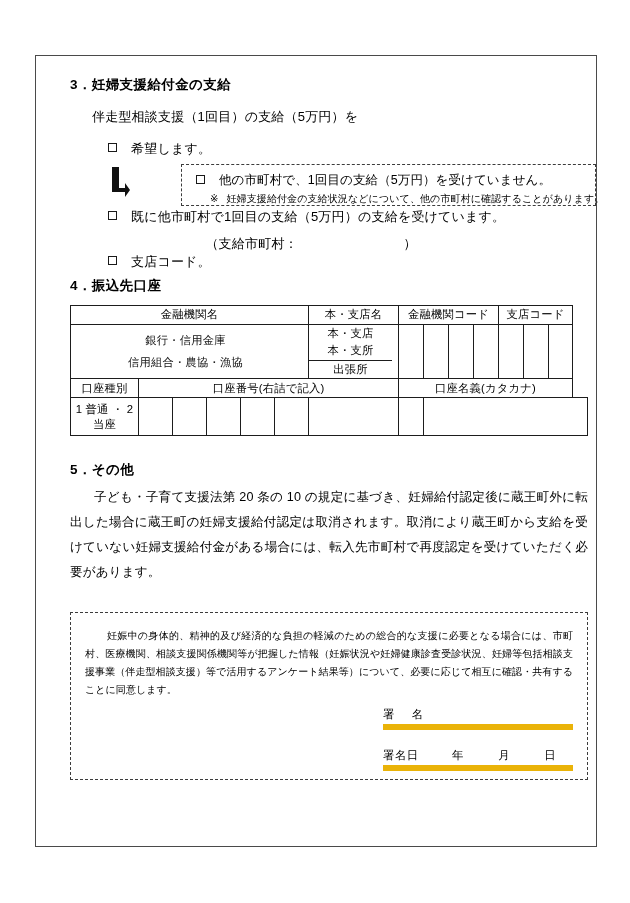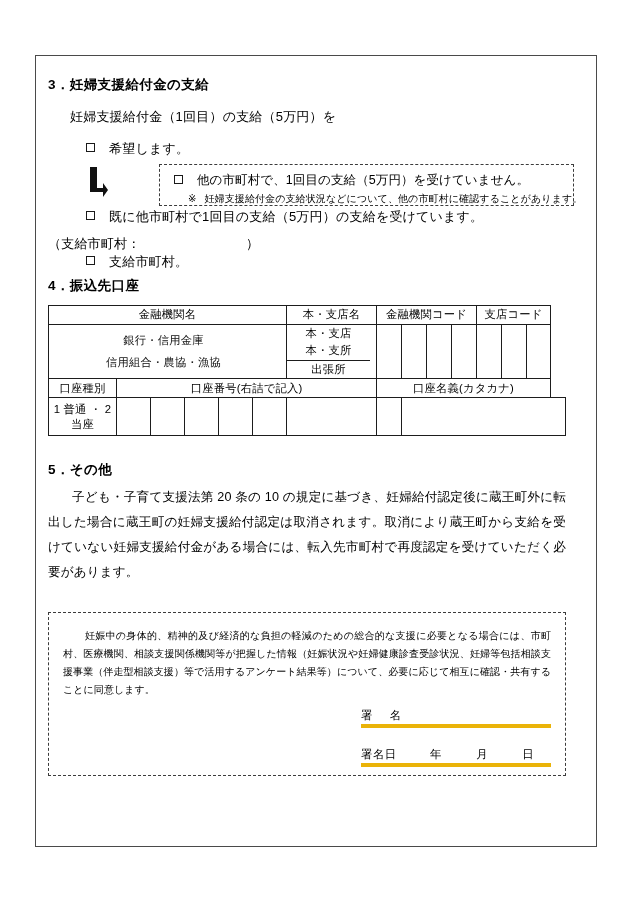--- a/index.html
+++ b/index.html
@@ -22,21 +22,21 @@
     top: 55px;
     width: 562px;
     height: 792px;
     border: 1.2px solid #4a4a4a;
     box-sizing: border-box;
     background: #ffffff;
   }
 
   #inner {
     position: absolute;
-    left: 12px;
+    left: 34px;
     top: 20px;
     width: 518px;
   }
 
   
   .sec-heading {
     font-size: 13.5px;
     font-weight: bold;
     letter-spacing: 0.4px;
     margin: 0;
@@ -105,21 +105,21 @@
     font-size: 10px;
     margin: 3px 0 0 28px;
     letter-spacing: 0.1px;
     white-space: nowrap;
   }
   .note-mark { margin-right: 8px; }
 
   .paren-line {
     font-size: 13px;
     margin: 9px 0 0 0;
-    text-align: left;
+    text-align: center;
     padding-right: 36px;
     letter-spacing: 0.2px;
   }
 
   
   h2.sec4 { margin-top: 6px; }
 
   table.bank {
     border-collapse: collapse;
     width: 518px;
@@ -188,22 +188,22 @@
     margin-top: 6px;
     display: flex;
     justify-content: flex-end;
   }
   .sign-table {
     width: 190px;
     font-size: 11.4px;
   }
   .sign-row {
     display: flex;
-    align-items: flex-end;
-    border-bottom: 4px solid #eab308;
+    align-items: center;
+    border-bottom: 6px solid #eab308;
     height: 18px;
     padding-bottom: 1px;
   }
   .sign-row .lbl { letter-spacing: 3px; }
   .sign-row.date { margin-top: 16px; }
   .sign-row.date .lbl { letter-spacing: 0.5px; }
   .date-fields {
     flex: 1;
     display: flex;
     justify-content: space-around;
@@ -214,21 +214,21 @@
 <body>
 
 <div id="page">
   <div id="inner">
 
     <div>
       <h2 class="sec-heading">
         <span>3．</span><span>妊婦支援給付金の支給</span>
       </h2>
 
-      <p class="lead">妊婦支援給付金（1回目）の支給（5万円）を</p>
+      <p class="lead">伴走型相談支援（1回目）の支給（5万円）を</p>
 
       <div class="cb-row main">
         <span class="cbox"></span>
         <span class="cb-label">希望します。</span>
       </div>
 
       <div class="arrow-block">
         <svg class="arrow-glyph" viewBox="0 0 22 34">
           <path d="M4 1 L11 1 L11 22 L17 22 L17 17 L22 24 L17 31 L17 26 L4 26 Z" fill="#111111"></path>
         </svg>
@@ -245,21 +245,21 @@
 
       <div class="cb-row">
         <span class="cbox"></span>
         <span class="cb-label">既に他市町村で1回目の支給（5万円）の支給を受けています。</span>
       </div>
 
       <p class="paren-line">（支給市町村：　　　　　　　　）</p>
 
       <div class="cb-row">
         <span class="cbox"></span>
-        <span class="cb-label">支給市町村。</span>
+        <span class="cb-label">支店コード。</span>
       </div>
     </div>
 
     <div>
       <h2 class="sec-heading sec4">
         <span>4．</span><span>振込先口座</span>
       </h2>
 
       <table class="bank">
         <colgroup>

